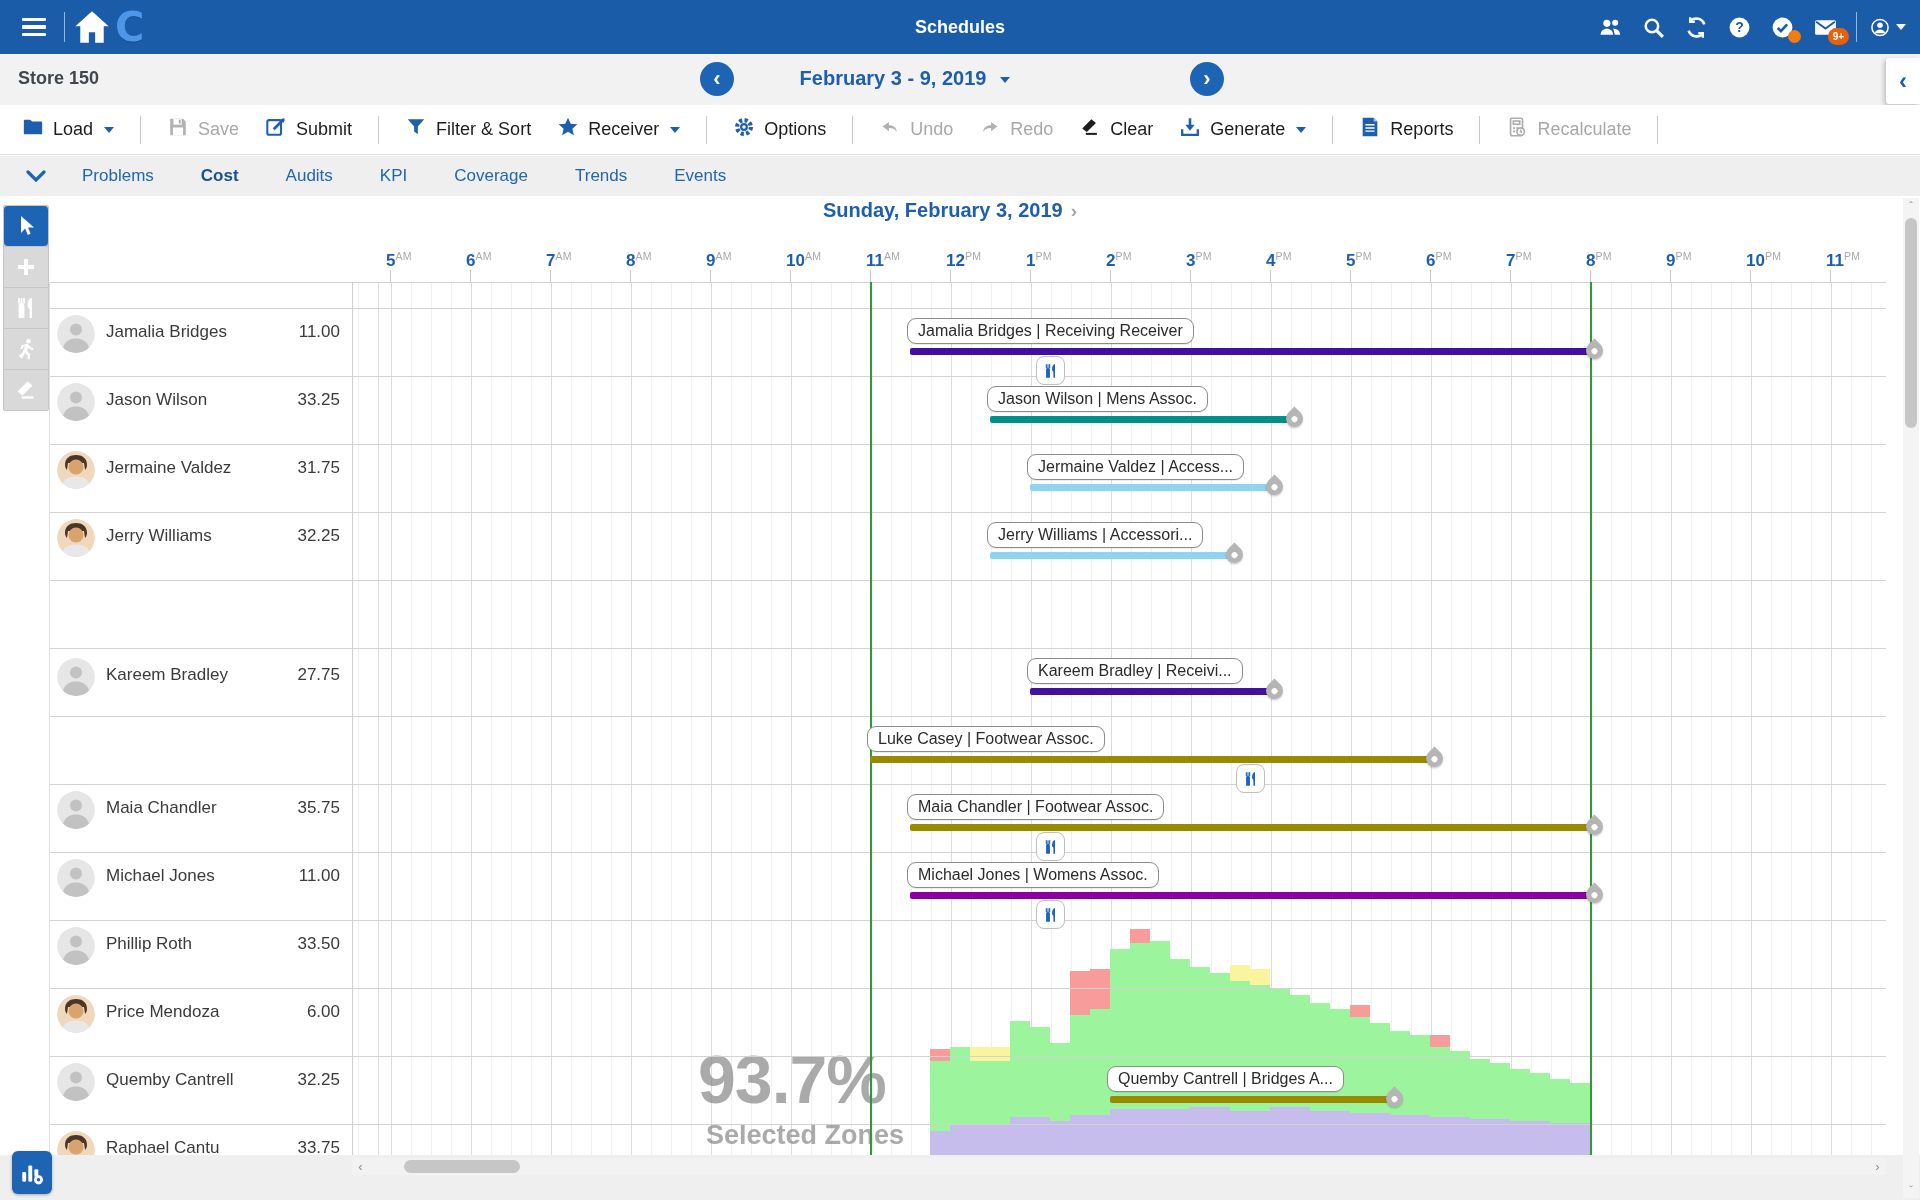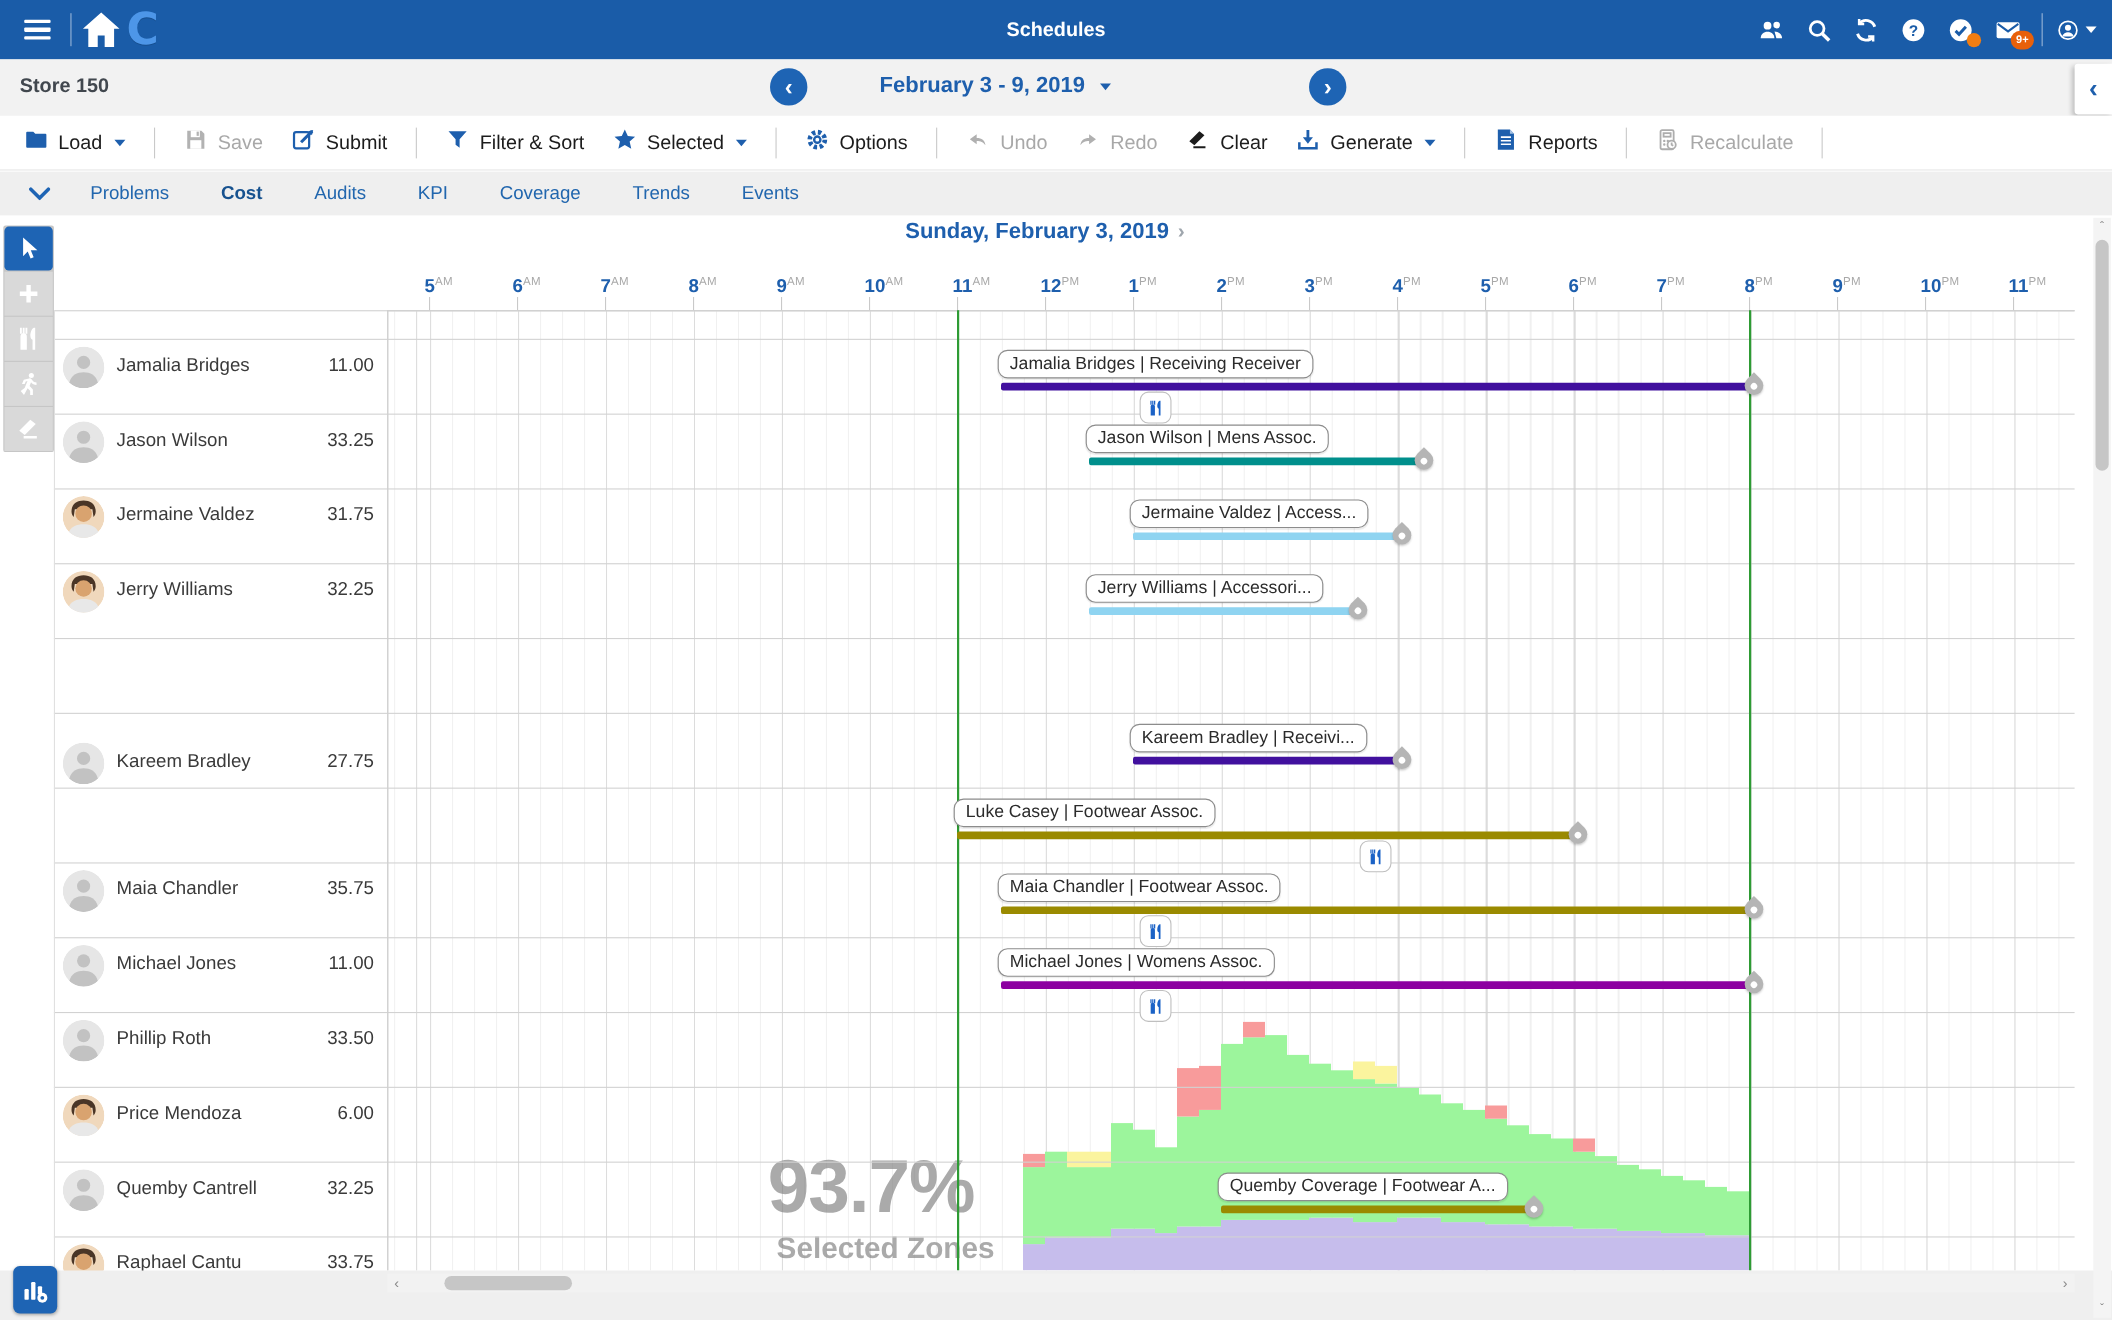--- a/index.html
+++ b/index.html
@@ -216,21 +216,21 @@
       <div class="titem">
         <span><svg viewBox="0 0 24 24">
             <path d="M3 3.5h18l-7 8v8.5l-4-3v-5.5z" fill="#1E5FAD"></path>
           </svg></span>
         <span>Filter &amp; Sort</span>
       </div>
       <div class="titem">
         <span><svg viewBox="0 0 24 24">
             <path d="M12 1.8l3 6.6 7.2.7-5.4 4.8 1.6 7.1-6.4-3.8-6.4 3.8 1.6-7.1L1.8 9.1 9 8.4z" fill="#1E5FAD"></path>
           </svg></span>
-        <span>Selected</span>
+        <span>Receiver</span>
         <span class="caret"></span>
       </div>
       <div class="tsep"></div>
       <div class="titem">
         <span><svg viewBox="0 0 24 24" fill="none" stroke="#1E5FAD">
             <circle cx="12" cy="12" r="7.5" stroke-width="4.6" stroke-dasharray="3.4 2.55"></circle>
             <circle cx="12" cy="12" r="3.1" stroke-width="2.4"></circle>
           </svg></span>
         <span>Options</span>
       </div>
@@ -477,21 +477,21 @@
         <div class="emp-row" style="top: 230px;">
           <div class="avatar"><svg viewBox="0 0 38 38">
               <circle cx="19" cy="19" r="19" fill="#F0D8BC"></circle>
               <path d="M8 14c0-7 5-10 11-10s11 3 11 10c0 2-1 4-2 5l-1-7H11l-1 7c-1-1-2-3-2-5z" fill="#4A3526"></path>
               <circle cx="19" cy="16" r="7.5" fill="#D9A36F"></circle>
               <path d="M5 34c2-6.5 8-8.5 14-8.5s12 2 14 8.5a19 19 0 01-28 0z" fill="#E8E8E8"></path>
             </svg></div>
           <div class="emp-name">Jerry Williams</div>
           <div class="emp-hours">32.25</div>
         </div>
-        <div class="emp-row" style="top: 386px;">
+        <div class="emp-row" style="top: 369px;">
           <div class="avatar"><svg viewBox="0 0 38 38">
               <circle cx="19" cy="19" r="19" fill="#E6E6E6"></circle>
               <circle cx="19" cy="14.5" r="6" fill="#C2C2C2"></circle>
               <path d="M6 33c1.8-7 7-9.5 13-9.5s11.2 2.5 13 9.5a19 19 0 01-26 0z" fill="#C2C2C2"></path>
             </svg></div>
           <div class="emp-name">Kareem Bradley</div>
           <div class="emp-hours">27.75</div>
         </div>
         <div class="emp-row" style="top: 502px;">
           <div class="avatar"><svg viewBox="0 0 38 38">
@@ -606,21 +606,21 @@
             <g stroke="currentColor" stroke-width="1.7" fill="none">
               <path d="M7.5 2v5.5M5 2v5.5M10 2v5.5"></path>
             </g>
             <path d="M7.5 7c-2.6 0-2.9 2-2.9 3.2V22h5.8V10.2C10.4 9 10.1 7 7.5 7z" fill="currentColor"></path>
             <path d="M16.8 2c-2.2.8-3.2 4.6-3.2 7.3 0 2 .9 3.2 2 3.6V22h2.4V2z" fill="currentColor"></path>
           </svg>
         </div>
         <div class="shift-label" style="left: 907px; top: 666px;">Michael Jones | Womens Assoc.</div>
         <div class="shift-bar" style="left: 1110px; width: 280px; top: 900px; background: rgb(154, 138, 0);"></div>
         <div class="droplet" style="left: 1386px; top: 894px; background: rgb(181, 181, 181);"></div>
-        <div class="shift-label" style="left: 1107px; top: 870px;">Quemby Coverage | Footwear A...</div>
+        <div class="shift-label" style="left: 1107px; top: 870px;">Quemby Cantrell | Bridges A...</div>
       </div>
 
     <div class="toolstrip" id="toolstrip">
         <div class="toolbtn active">
           <svg viewBox="0 0 24 24">
             <path d="M7 2v17l4.2-4.4 2.6 6.4 2.8-1.2-2.6-6.2H20z" fill="#fff"></path>
           </svg>
         </div>
         <div class="toolbtn" style="color: rgb(255, 255, 255);">
           <svg viewBox="0 0 24 24">

